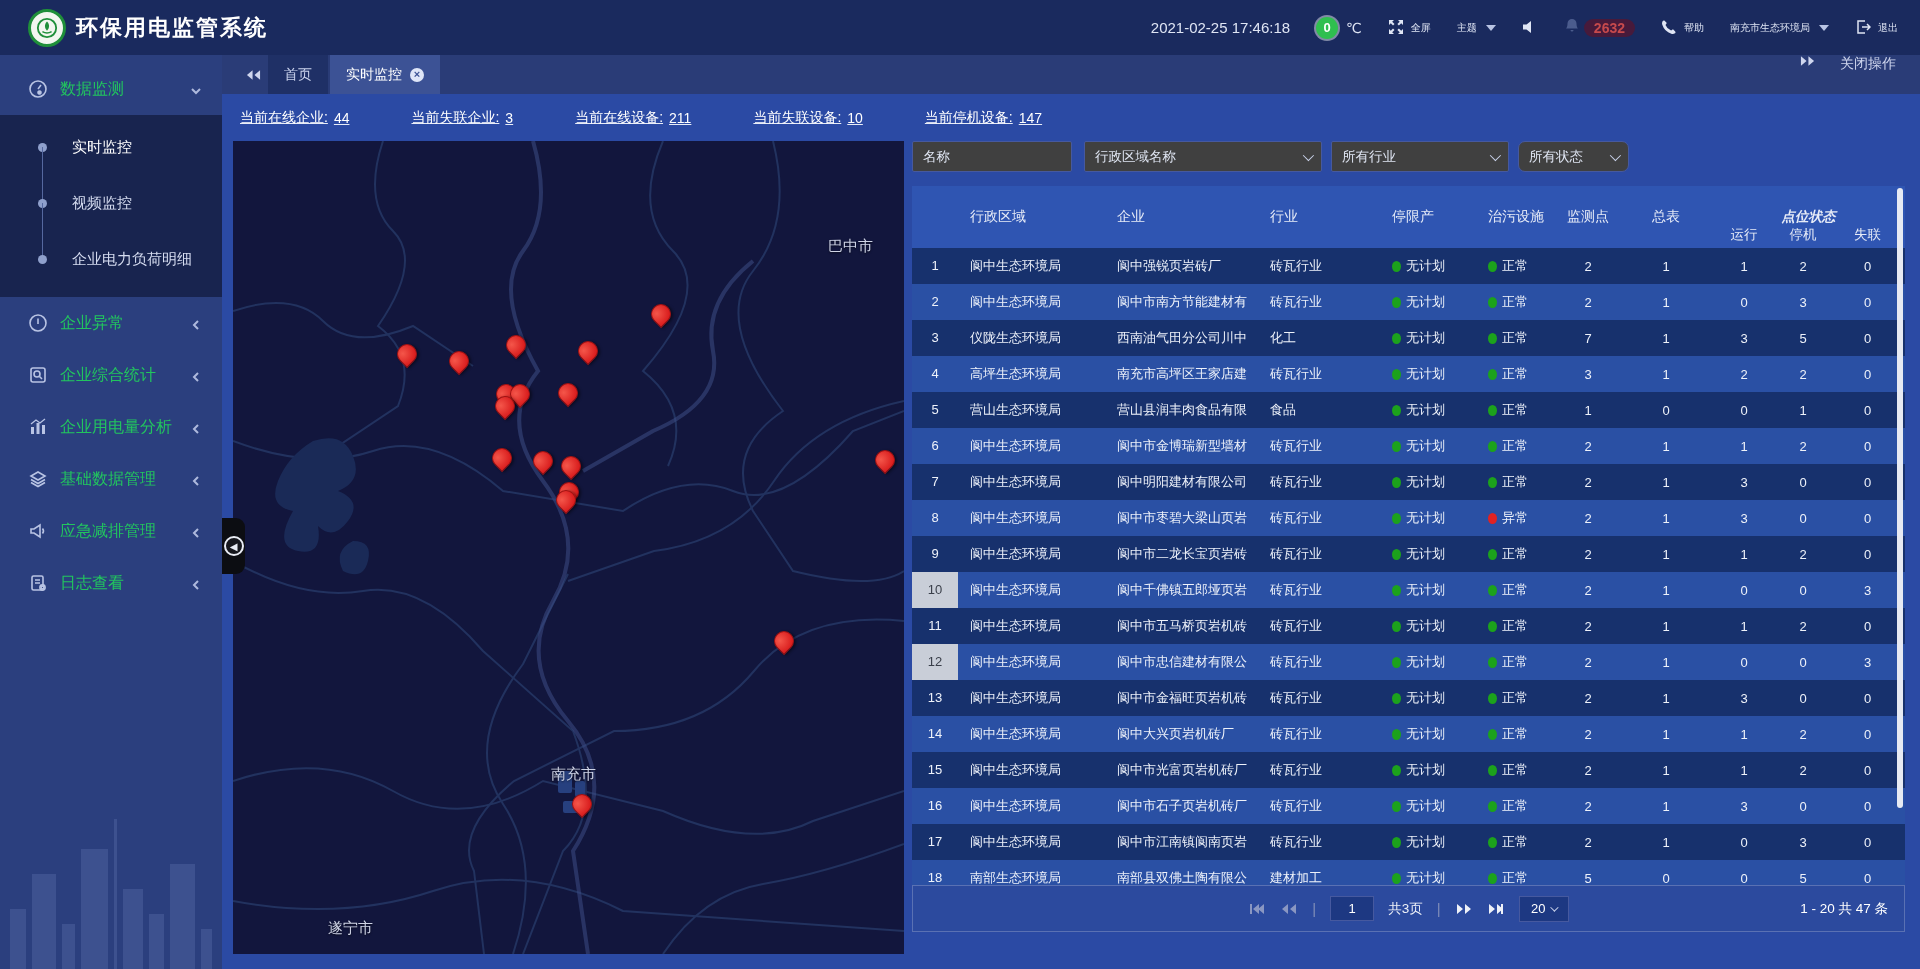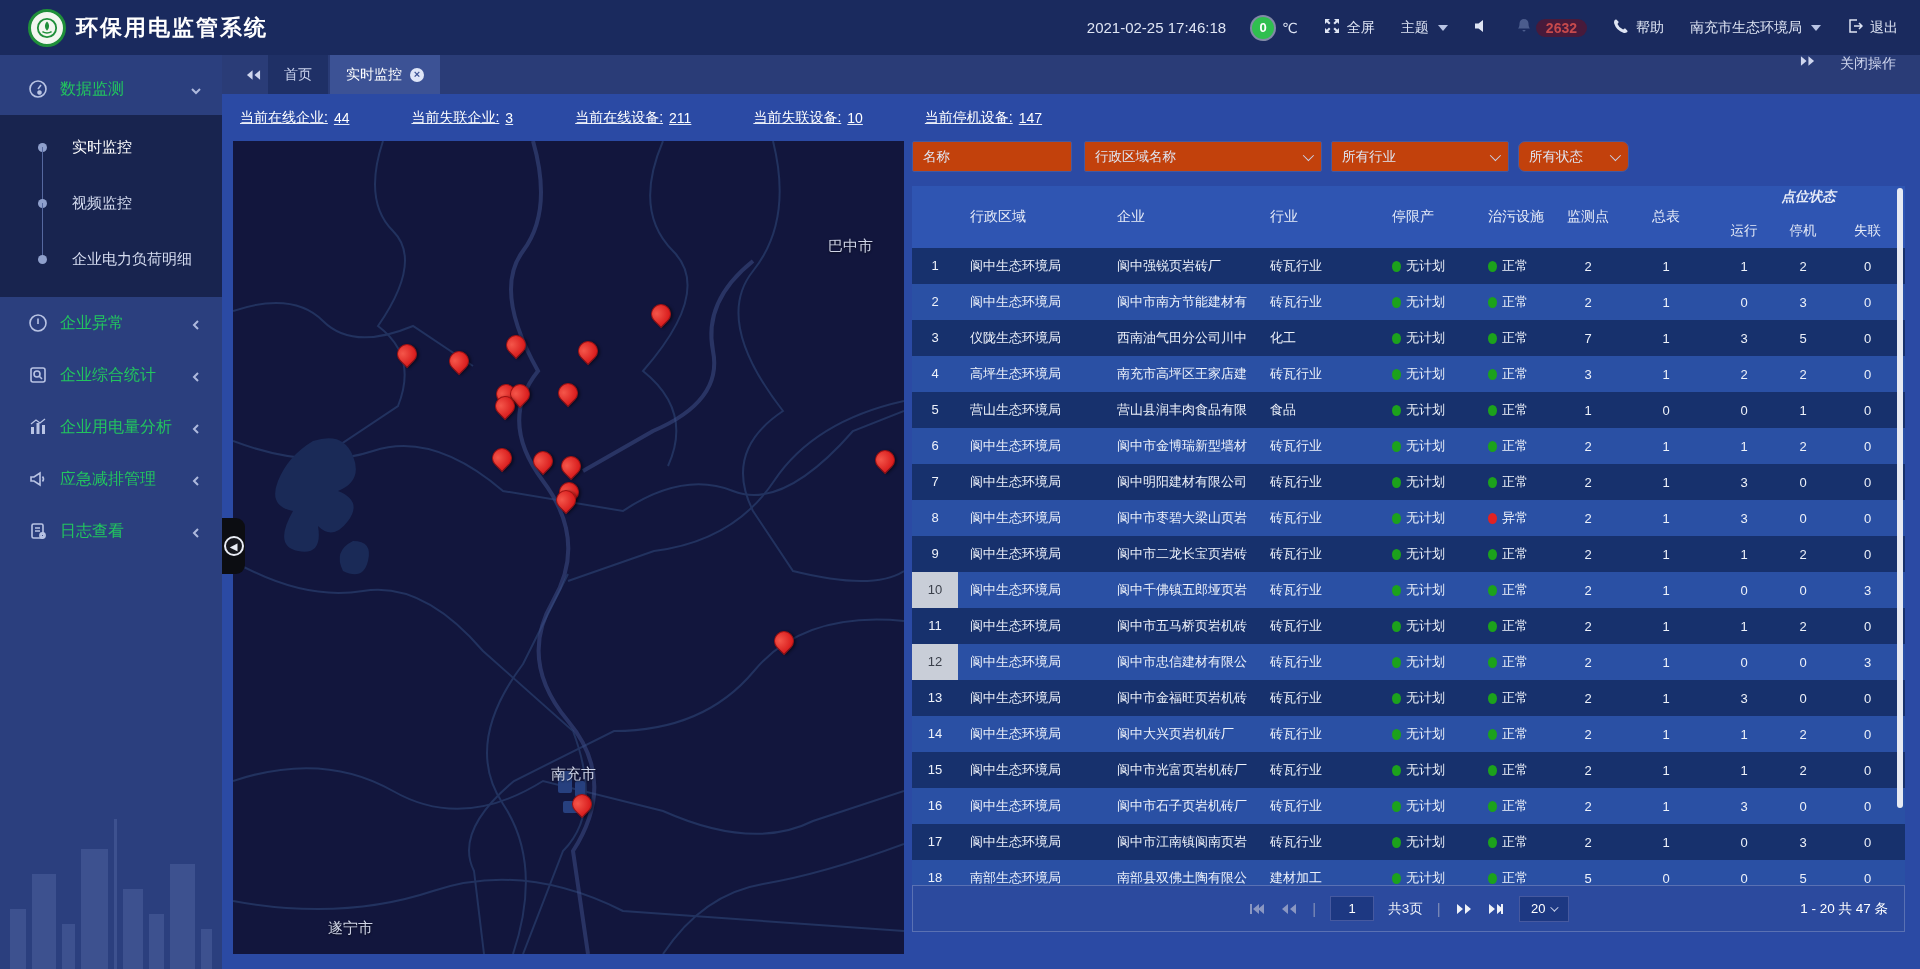--- a/index.html
+++ b/index.html
@@ -10,21 +10,21 @@
   
   .topbar { height:55px; flex:none; background:#1a2a5e; display:flex; align-items:center; justify-content:space-between; padding:0 22px 0 28px; }
   .brand { display:flex; align-items:center; gap:10px; }
   .logo { width:38px; height:38px; border-radius:50%; background:#f2f6f0; border:3px solid #1f8f3a; display:flex; align-items:center; justify-content:center; }
   .logo svg { width:22px; height:22px; }
   .app-title { font-size:22px; font-weight:bold; color:#ffffff; letter-spacing:2px; }
   .topbar-right { display:flex; align-items:center; gap:26px; font-size:14px; color:#dfe5f4; }
   .t-time { font-size:15px; }
   .temp-wrap { display:flex; align-items:center; gap:8px; }
   .temp-badge { width:22px; height:22px; border-radius:50%; background:#2fbf4f; box-shadow:0 0 0 2px rgba(255,255,255,.45); color:#fff; font-size:13px; font-weight:bold; display:flex; align-items:center; justify-content:center; }
-  .hbtn { display:flex; align-items:center; gap:7px; background:none; border:none; color:#dfe5f4; font-size:14px; cursor:pointer; font-family:inherit; }
+  .hbtn { display:flex; align-items:center; gap:7px; background:none; border:none; color:#dfe5f4; font-size:10px; cursor:pointer; font-family:inherit; }
   .hbtn svg { width:16px; height:16px; }
   .caret { display:inline-block; width:0; height:0; border-left:5px solid transparent; border-right:5px solid transparent; border-top:6px solid #b9c4e4; margin-left:2px; }
   .bell-wrap { display:flex; align-items:center; gap:4px; opacity:.95; }
   .bell-wrap svg { width:16px; height:16px; opacity:.45; }
   .badge-pill { background:rgba(90,20,45,.75); color:#d14c4c; font-weight:bold; font-size:14px; border-radius:10px; padding:1px 10px; }
 
   
   .shell { flex:1; display:flex; min-height:0; }
 
   
@@ -66,36 +66,36 @@
   .map { width:671px; flex:none; position:relative; background:#12163d; overflow:hidden; }
   .map-city { position:absolute; color:#cfd4e6; font-size:15px; text-shadow:0 1px 2px rgba(0,0,0,.6); white-space:nowrap; }
   .pin { position:absolute; width:20px; height:20px; margin:-25px 0 0 -10px; }
   .pin-body { width:20px; height:20px; border-radius:50% 50% 50% 0; transform:rotate(-45deg); background:radial-gradient(circle at 35% 32%, #f4564a, #da1f1f 72%); border:1px solid #9e1212; box-shadow:1px 2px 3px rgba(0,0,0,.45); }
   .collapse-handle { position:absolute; left:0; top:424px; width:23px; height:56px; background:#0c0d12; border-radius:0 9px 9px 0; display:flex; align-items:center; justify-content:center; z-index:5; cursor:pointer; }
   .collapse-circle { width:20px; height:20px; border-radius:50%; background:#15161c; border:2px solid #e9ecf4; color:#e9ecf4; font-size:10px; display:flex; align-items:center; justify-content:center; }
 
   
   .right-panel { flex:1; display:flex; flex-direction:column; height:791px; min-width:0; }
   .filters { height:31px; flex:none; display:flex; margin-bottom:14px; }
-  .f-ctrl { height:31px; background:#c2410c; border:1px solid #46599f; color:#dfe5f2; font-size:13.5px; display:flex; align-items:center; padding:0 10px; border-radius:2px; }
+  .f-ctrl { height:31px; background:#404040; border:1px solid #46599f; color:#dfe5f2; font-size:13.5px; display:flex; align-items:center; padding:0 10px; border-radius:2px; }
   .f-input { width:160px; margin-right:12px; font-family:inherit; }
   .f-input::placeholder { color:#dfe5f2; opacity:1; }
   input.f-ctrl { outline:none; }
   .f-select { justify-content:space-between; margin-right:9px; cursor:pointer; }
   .f-region { width:238px; }
   .f-industry { width:178px; }
   .f-status { width:111px; margin-right:8px;border-radius:7px; }
   .sel-chev { width:8px; height:8px; border-right:1.5px solid #c9d2ea; border-bottom:1.5px solid #c9d2ea; transform:rotate(45deg) translateY(-2px); }
 
   .table-wrap { flex:1; display:flex; flex-direction:column; position:relative; min-height:0; }
   .grid-cols { display:grid; grid-template-columns:46px 152px 148px 122px 96px 80px 64px 92px 64px 54px 75px; }
   .thead { height:62px; flex:none; background:#2f55b2; color:#e6ebf7; font-size:14px; position:relative; align-items:center; }
   .th { padding-left:12px; }
   .th.center { padding-left:0; text-align:center; }
-  .th-group { position:absolute; right:0; top:0; width:193px; height:62px; display:flex; flex-direction:column; justify-content:space-between; padding:2px 0 8px 0; }
+  .th-group { position:absolute; right:0; top:0; width:193px; height:62px; display:flex; flex-direction:column; justify-content:space-between; padding:22px 0 8px 0; }
   .th-group-label { text-align:center; font-style:italic; font-weight:bold; font-size:13.5px; }
   .th-sub { display:grid; grid-template-columns:64px 54px 75px; text-align:center; font-size:13.5px; }
   .tbody { height:637px; overflow:hidden; position:relative; flex:none; }
   .tr { height:36px; align-items:center; font-size:13px; color:#eef2fa; cursor:pointer; }
   .tr:nth-child(odd) { background:#17316d; }
   .tr:nth-child(even) { background:#2a50a4; }
   .td { white-space:nowrap; overflow:hidden; }
   .c-num { text-align:center; height:36px; line-height:36px; }
   .c-num.hl { background:#c9ced8; color:#3a3f4a; }
   .c-left { padding-left:12px; }
@@ -234,20 +234,31 @@
             </svg></span>
       </div>
       <div class="nav-item">
         <span class="mi"><svg viewBox="0 0 20 20" fill="currentColor">
               <rect x="3" y="10" width="3" height="7"></rect>
               <rect x="8.5" y="6" width="3" height="11"></rect>
               <rect x="14" y="8" width="3" height="9"></rect>
               <path d="M3 7 8 3l4 3 5-4" stroke="currentColor" stroke-width="1.3" fill="none"></path>
             </svg></span>
         <span class="lbl">企业用电量分析</span>
+        <span class="chev"><svg viewBox="0 0 12 12" fill="none" stroke="currentColor" stroke-width="2">
+              <path d="M8 2 4 6 8 10"></path>
+            </svg></span>
+      </div>
+      <div class="nav-item">
+        <span class="mi"><svg viewBox="0 0 20 20" fill="none" stroke="currentColor" stroke-width="1.6">
+              <path d="M10 3 17 7 10 11 3 7Z"></path>
+              <path d="M3 10.5 10 14.5 17 10.5"></path>
+              <path d="M3 13.5 10 17.5 17 13.5"></path>
+            </svg></span>
+        <span class="lbl">基础数据管理</span>
         <span class="chev"><svg viewBox="0 0 12 12" fill="none" stroke="currentColor" stroke-width="2">
               <path d="M8 2 4 6 8 10"></path>
             </svg></span>
       </div>
       <div class="nav-item">
         <span class="mi"><svg viewBox="0 0 20 20" fill="none" stroke="currentColor" stroke-width="1.6">
               <path d="M3 8v4h3l6 4V4L6 8Z"></path>
               <path d="M14.5 7.5a4 4 0 0 1 0 5"></path>
             </svg></span>
         <span class="lbl">应急减排管理</span>

